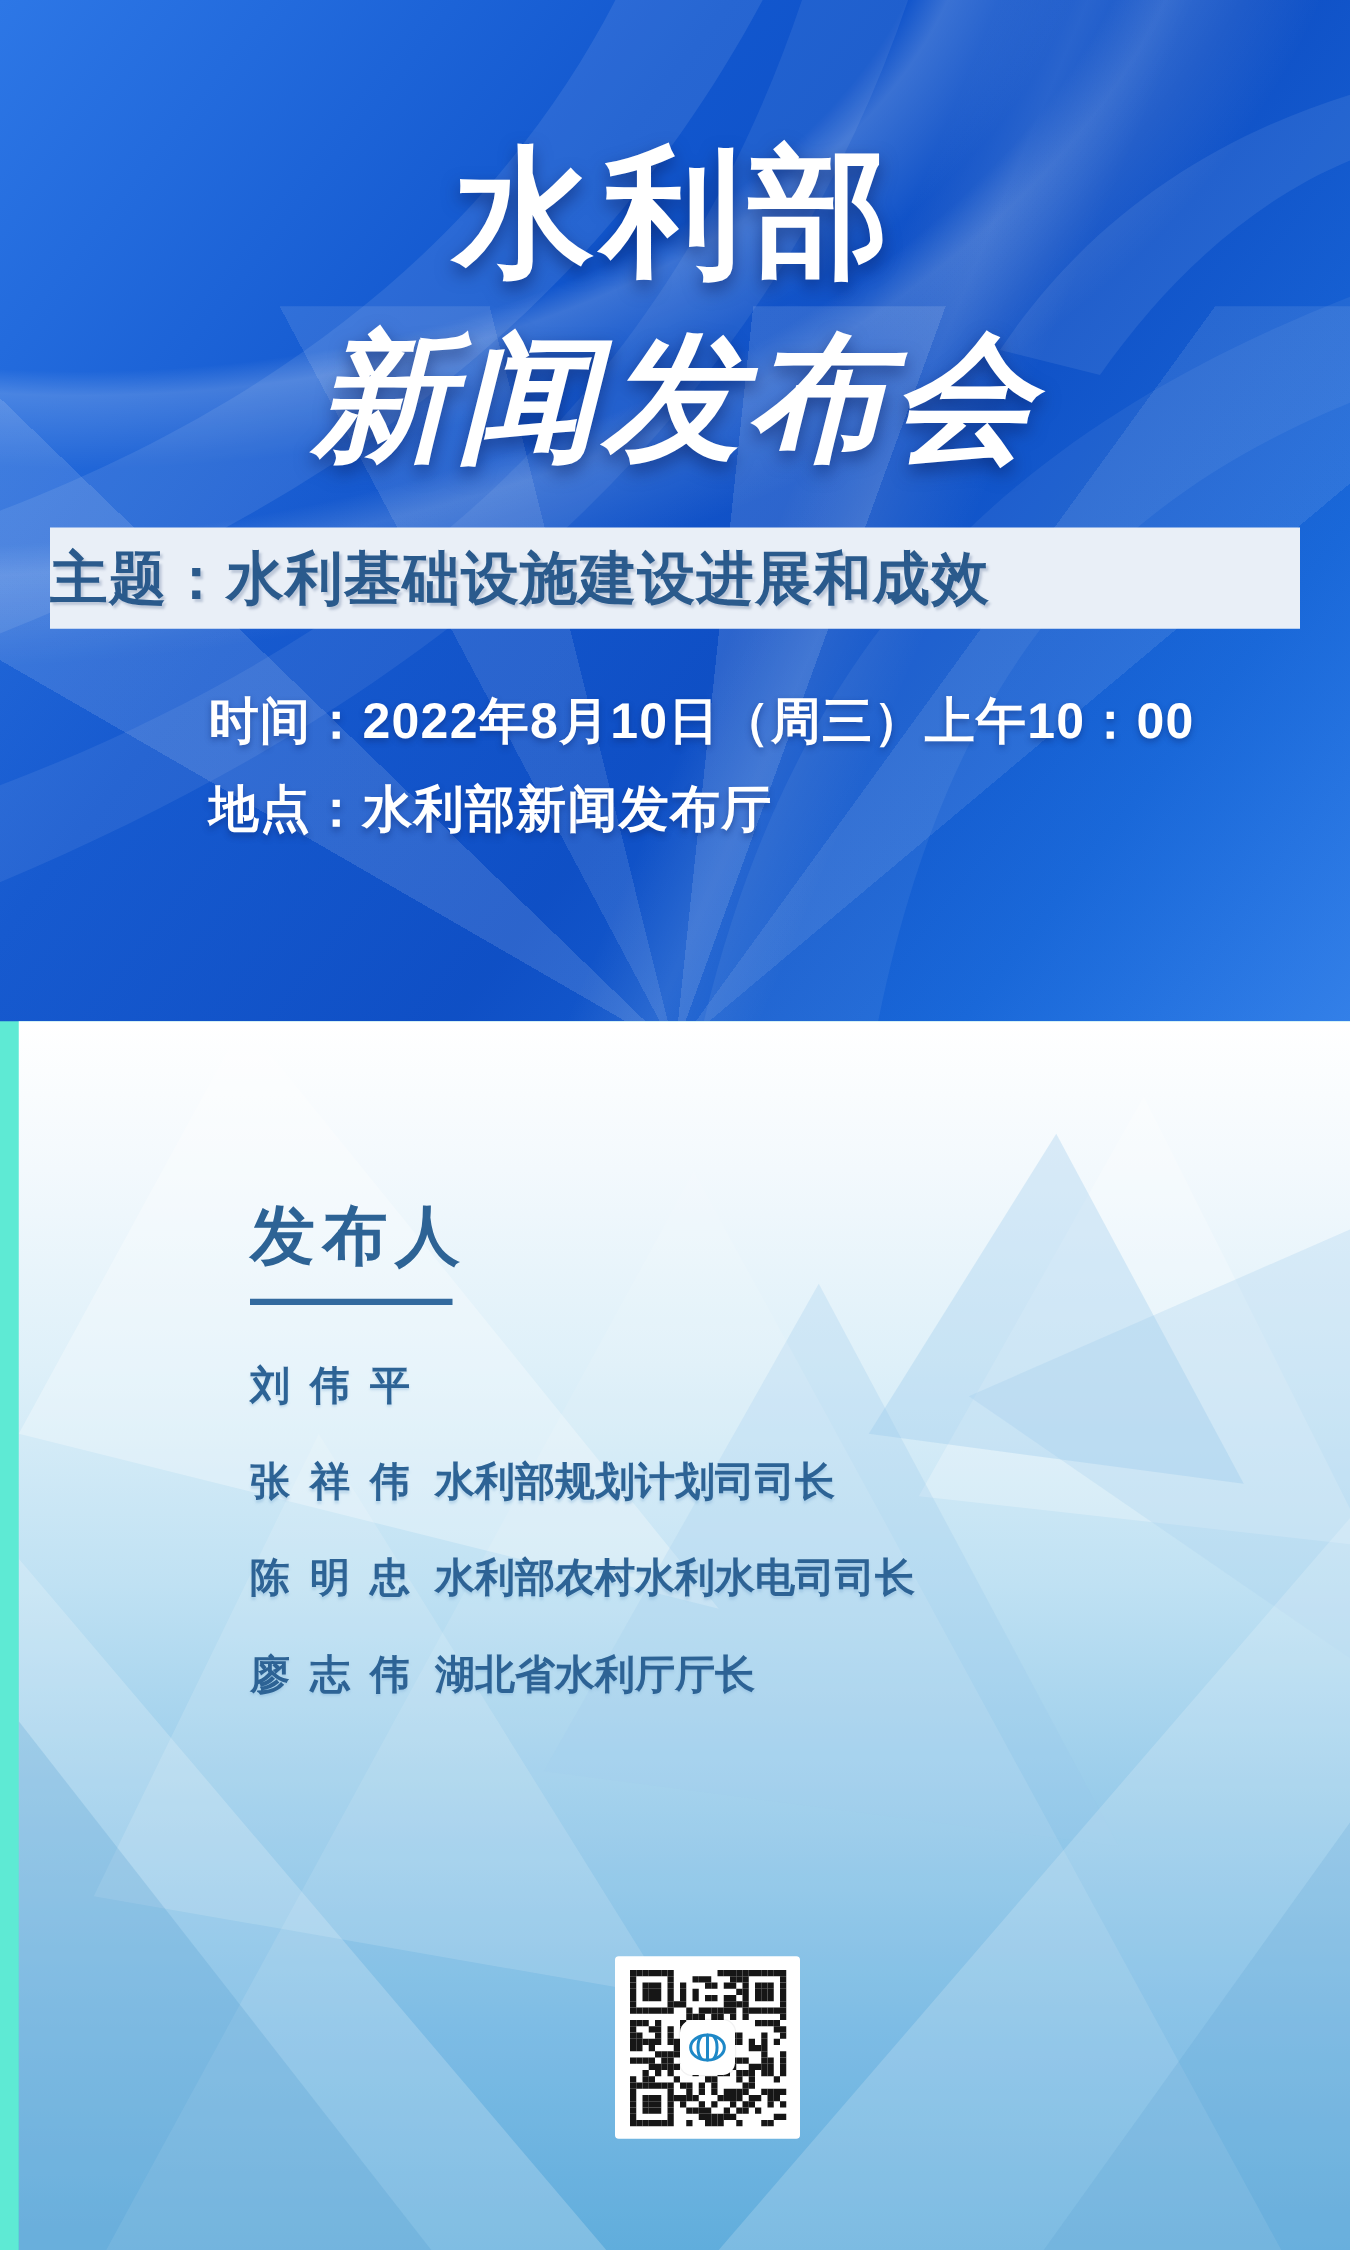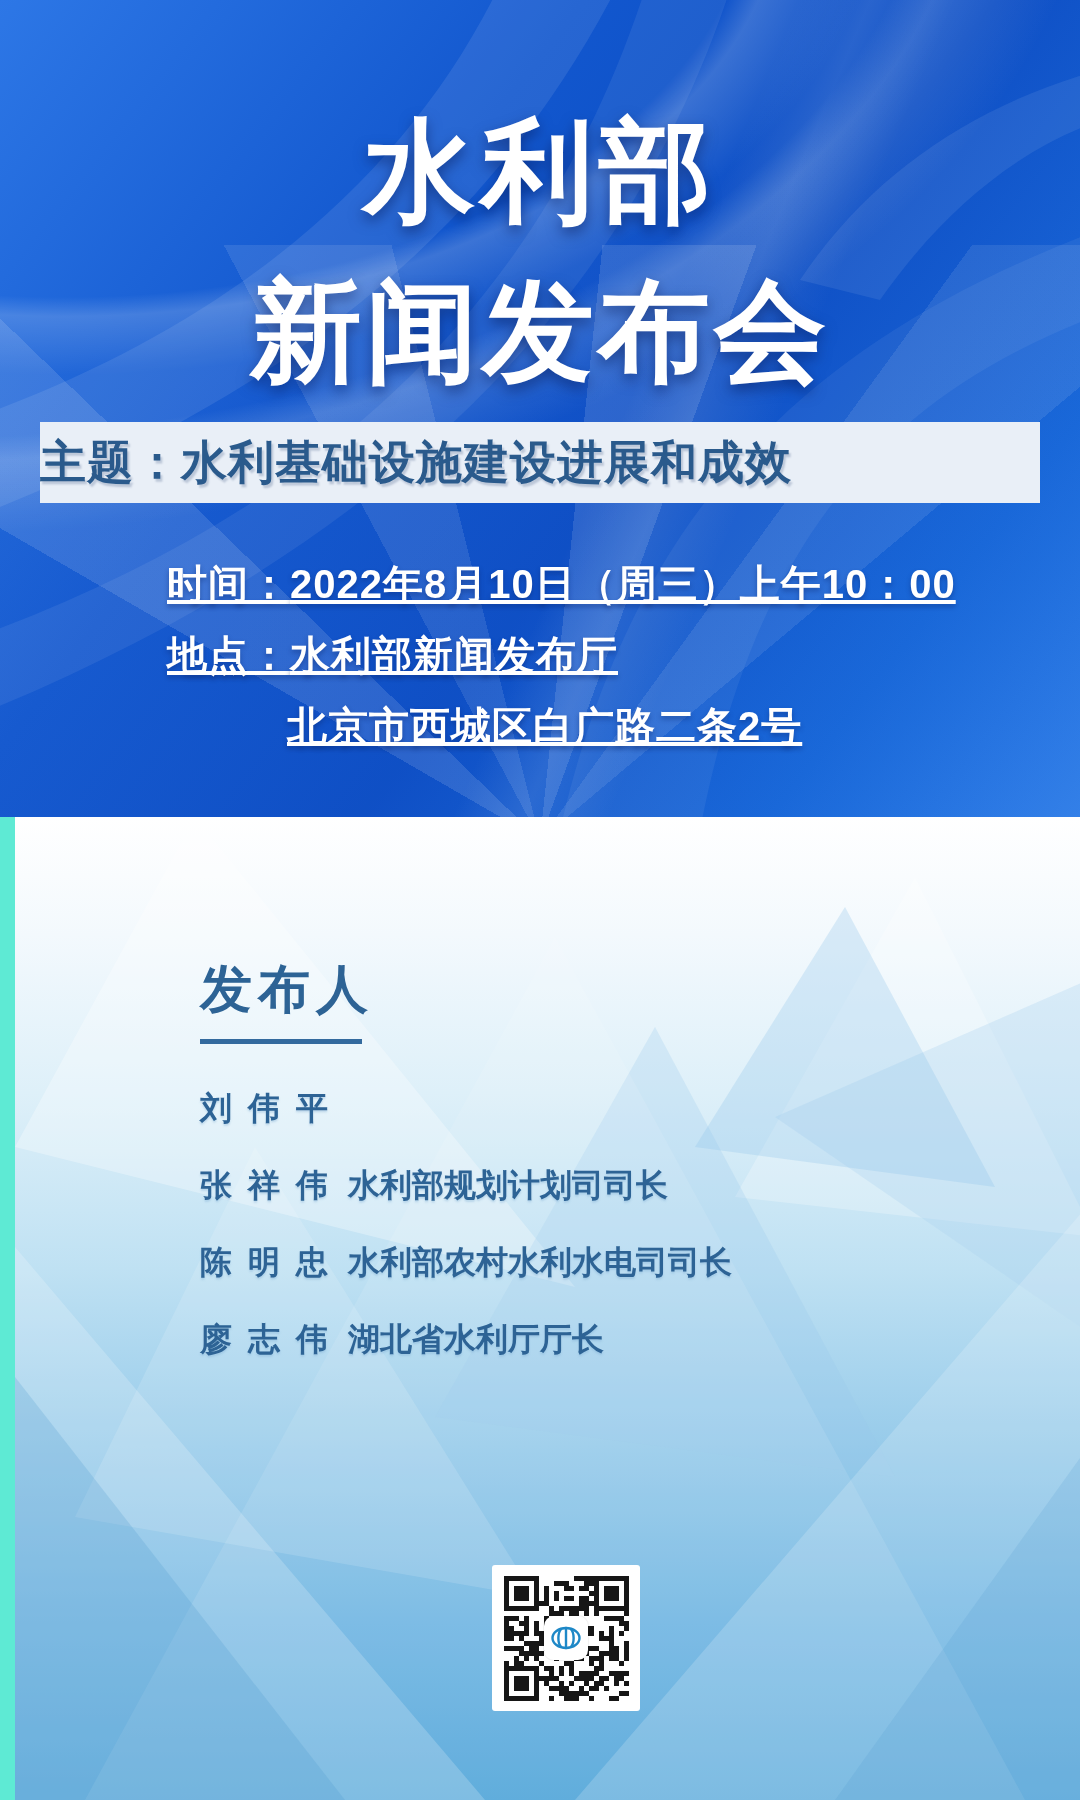--- a/index.html
+++ b/index.html
@@ -30,34 +30,34 @@
       rgba(255,255,255,.09) 104deg 118deg,
       rgba(255,255,255,0) 118deg 360deg);
   }
   .hero-art{position:absolute;inset:0;width:100%;height:100%;}
   .title{
     position:absolute;top:95px;left:0;right:0;text-align:center;color:#ffffff;
     font-family:"Liberation Serif","DejaVu Serif",serif;font-weight:700;
     filter:drop-shadow(0 6px 7px rgba(8,28,90,.55));
   }
   .title .t1{display:block;font-size:112px;line-height:1;letter-spacing:6px;}
-  .title .t2{display:block;font-size:112px;line-height:1;margin-top:48px;letter-spacing:4px;}
+  .title .t2{display:block;font-size:112px;line-height:1;margin-top:36px;letter-spacing:4px;font-style:italic;}
   .banner{
     position:absolute;top:422px;left:40px;width:1000px;height:81px;
     background:var(--banner-bg,#E9EFF7);
     display:flex;align-items:center;justify-content:flex-start;
     font-size:46px;font-weight:bold;color:var(--banner-text,#2A5A8C);
     letter-spacing:1px;text-shadow:2px 3px 2px rgba(30,60,110,.22);
   }
   .info{
     position:absolute;top:549px;left:167px;color:var(--info-text,#ffffff);
     font-weight:bold;font-size:40px;text-shadow:0 3px 5px rgba(10,40,110,.45);
     letter-spacing:1px;
   }
-  .info-line{height:71px;display:flex;align-items:center;white-space:nowrap;text-decoration:underline;}
+  .info-line{height:71px;display:flex;align-items:flex-start;white-space:nowrap;}
   .info-line.addr{padding-left:120px;}
   
   .lower{
     position:absolute;top:817px;left:15px;width:1080px;height:983px;overflow:hidden;
     background:linear-gradient(180deg,
       #ffffff 0%, #f3f9fd 12%, #def0f9 28%, #bfe1f3 46%,
       #97cbea 64%, #6fb5e2 82%, #4fa4d9 100%);
   }
   .poly-art{position:absolute;inset:0;width:100%;height:100%;}
   .presenters{position:absolute;top:146px;left:185px;}
@@ -117,23 +117,20 @@
     </div>
 
     <div class="info">
       <div class="info-line">
         <span>时间：</span>
           <span>2022年8月10日（周三）上午10：00</span>
       </div>
       <div class="info-line">
         <span>地点：</span>
           <span>水利部新闻发布厅</span>
-      </div>
-      <div class="info-line addr">
-        <span>北京市西城区白广路二条2号</span>
       </div>
     </div>
   </div>
 
   <div class="lower">
     <svg class="poly-art" viewBox="0 0 1080 983" preserveAspectRatio="none">
       <polygon points="180,0 560,470 0,330" fill="rgba(255,255,255,0.30)"></polygon>
       <polygon points="900,60 1080,420 720,380" fill="rgba(255,255,255,0.25)"></polygon>
       <polygon points="1080,160 1080,520 760,300" fill="rgba(170,210,240,0.30)"></polygon>
       <polygon points="640,210 880,660 420,600" fill="rgba(150,200,235,0.25)"></polygon>

